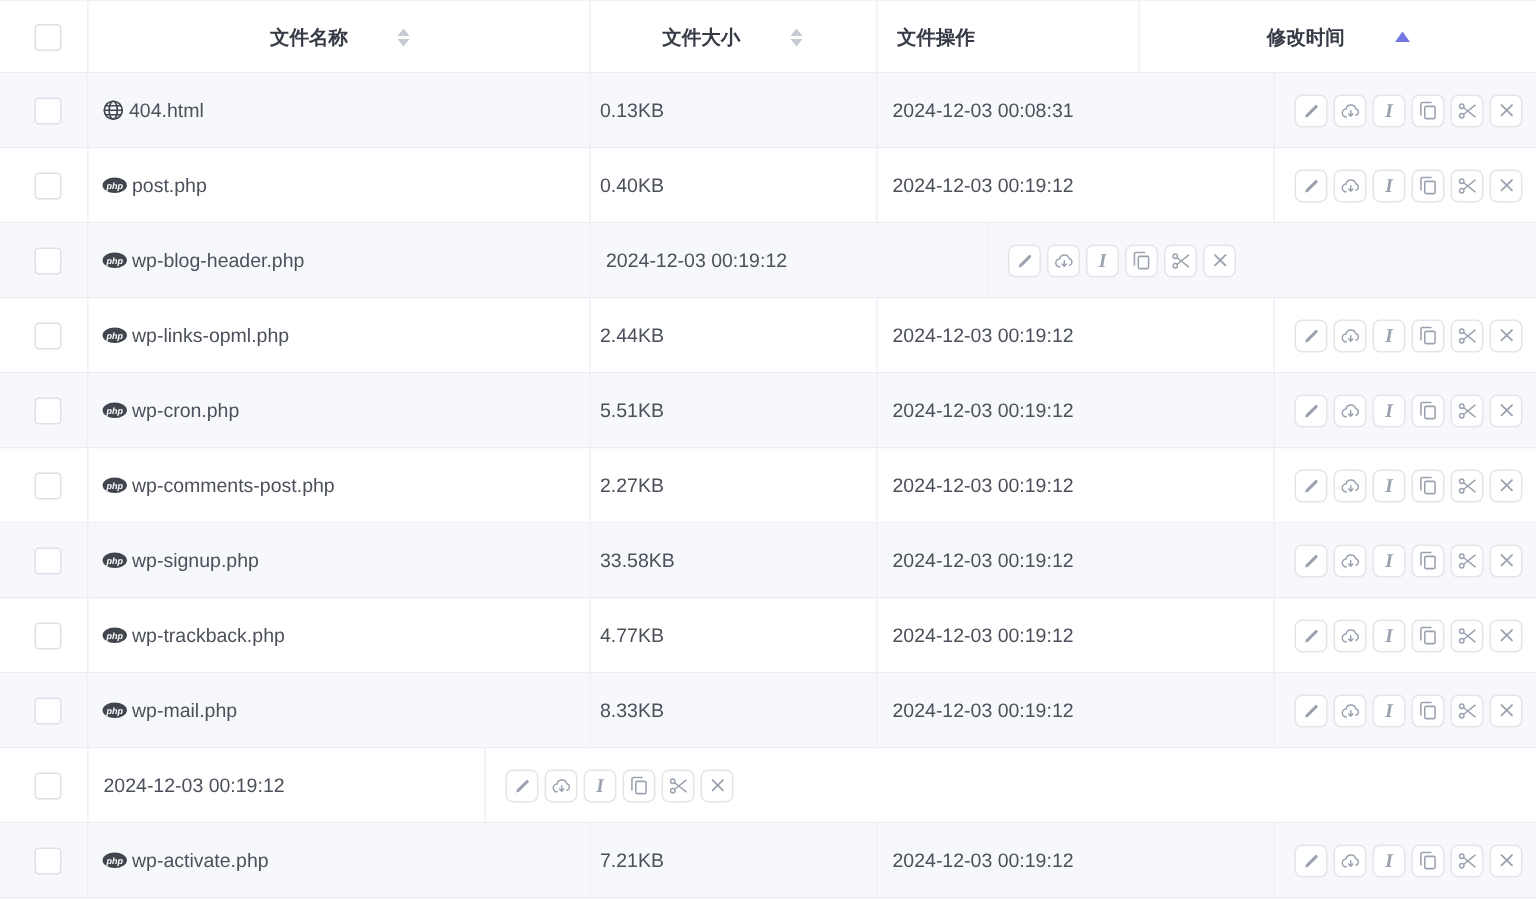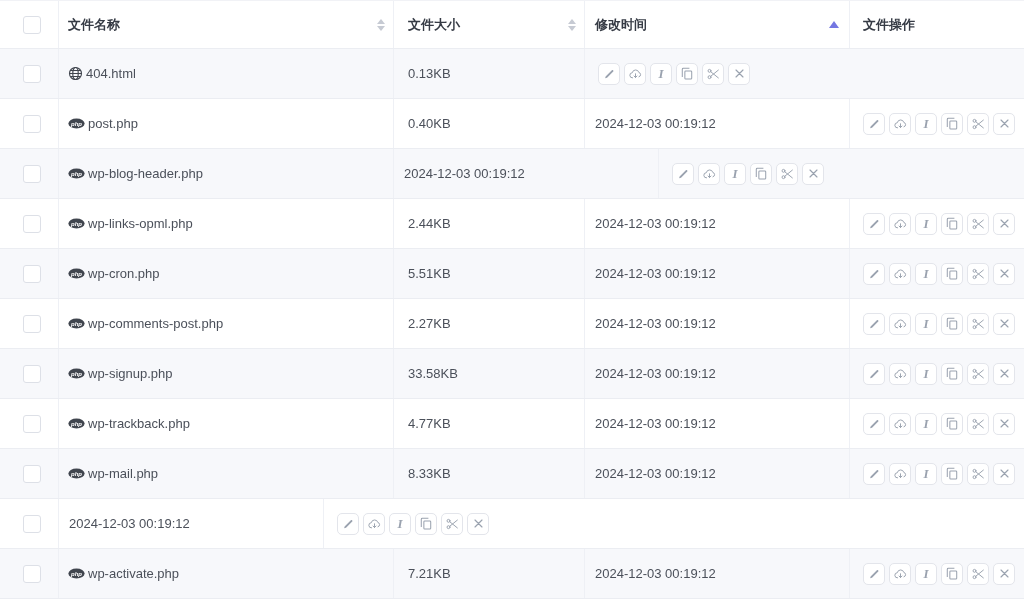--- a/index.html
+++ b/index.html
@@ -13,24 +13,24 @@
     display:flex;align-items:stretch;box-sizing:border-box;
     border-bottom:1px solid var(--border,#ebedf2);background:#fff;
   }
   .thead{height:48px;font-weight:bold;color:#363b45;}
   .row{height:50px;}
   .row.stripe{background:var(--stripe,#f7f8fb);}
   .td{display:flex;align-items:center;box-sizing:border-box;min-width:0;}
   .td + .td{border-left:1px solid #eef0f5;}
   .col-check{flex:0 0 58px;padding-left:23px;}
   .col-name{flex:0 0 335px;padding-left:9px;padding-right:8px;}
-  .col-size{flex:0 0 191px;padding-left:14px;padding-right:8px;}
+  .col-size{flex:0 0 191px;padding-left:6px;padding-right:8px;}
   .col-time{flex:0 0 265px;padding-left:10px;padding-right:10px;}
   .col-actions{flex:1 1 auto;padding-left:13px;}
-  .thead .col-name,.thead .col-size,.thead .col-time{justify-content:space-between;gap:33px;}
+  .thead .col-name,.thead .col-size,.thead .col-time{justify-content:center;gap:33px;}
 
   .checkbox{
     width:16px;height:16px;border:1px solid #dde0e7;border-radius:3px;
     background:#fff;display:inline-block;cursor:pointer;
   }
 
   .sort{display:inline-flex;flex-direction:column;align-items:center;gap:2px;cursor:pointer;}
   .tri{width:0;height:0;border-left:4px solid transparent;border-right:4px solid transparent;}
   .tri.up{border-bottom:5px solid var(--sort-inactive,#c6cad3);}
   .tri.down{border-top:5px solid var(--sort-inactive,#c6cad3);}
@@ -67,28 +67,28 @@
         <span class="tri down"></span>
       </span>
     </div>
     <div class="td col-size">
       <span class="cell-text">文件大小</span>
       <span class="sort">
         <span class="tri up"></span>
         <span class="tri down"></span>
       </span>
     </div>
+    <div class="td col-actions">
+      <span class="cell-text">文件操作</span>
+    </div>
     <div class="td col-time">
       <span class="cell-text">修改时间</span>
       <span class="sort">
         <span class="tri up active"></span>
       </span>
-    </div>
-    <div class="td col-actions">
-      <span class="cell-text">文件操作</span>
     </div>
   </div>
   <div id="tbody">
   <div class="tr row stripe">
     <div class="td col-check">
       <span class="checkbox"></span>
     </div>
     <div class="td col-name">
       <span class="ficon icon-html" style="display: inline-flex;">
         <svg width="15" height="15" viewBox="0 0 16 16" fill="none" stroke="#40454e" stroke-width="1.2">
@@ -96,20 +96,23 @@
           <ellipse cx="8" cy="8" rx="2.9" ry="6.4"></ellipse>
           <path d="M1.7 8h12.6M2.5 4.8h11M2.5 11.2h11"></path>
         </svg>
       </span>
 
       <span class="fname">404.html</span>
     </div>
     <div class="td col-size">
       <span class="cell-text">0.13KB</span>
     </div>
+    <div class="td col-time">
+      <span class="cell-text">2024-12-03 00:08:31</span>
+    </div>
     <div class="td col-actions">
       <button class="abtn">
         <svg width="12" height="12" viewBox="0 0 16 16" fill="currentColor">
           <path d="M12.2 1.9l1.9 1.9c.4.4.4 1 0 1.4l-8.6 8.6-3.2.9c-.3.1-.6-.2-.5-.5l.9-3.2 8.6-8.6c.4-.4 1-.4 1.4 0z" opacity="0"></path>
           <path d="M12.6 2.3l1.1 1.1c.4.4.4 1 0 1.4L5.4 13.1l-2.6.7.7-2.6 8.3-8.3c.4-.4 1-.4 1.4 0z"></path>
         </svg>
       </button>
       <button class="abtn">
         <svg width="13" height="12" viewBox="0 0 16 13" fill="none" stroke="currentColor" stroke-width="1.2" stroke-linecap="round" stroke-linejoin="round">
           <path d="M4.4 11.3a3.2 3.2 0 0 1-.3-6.4 4.1 4.1 0 0 1 8-.3 2.8 2.8 0 0 1 .2 5.4"></path>

